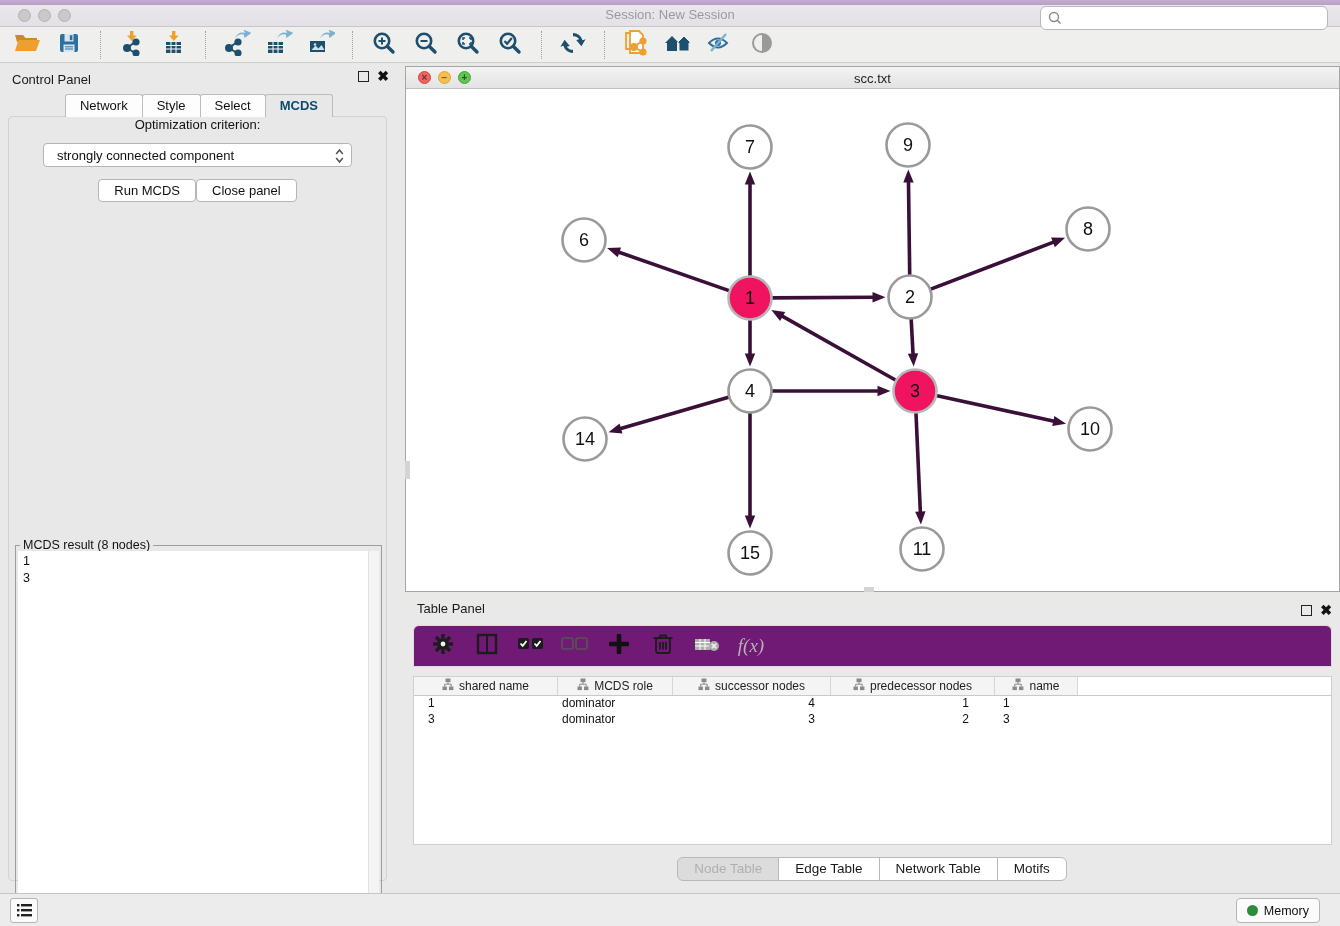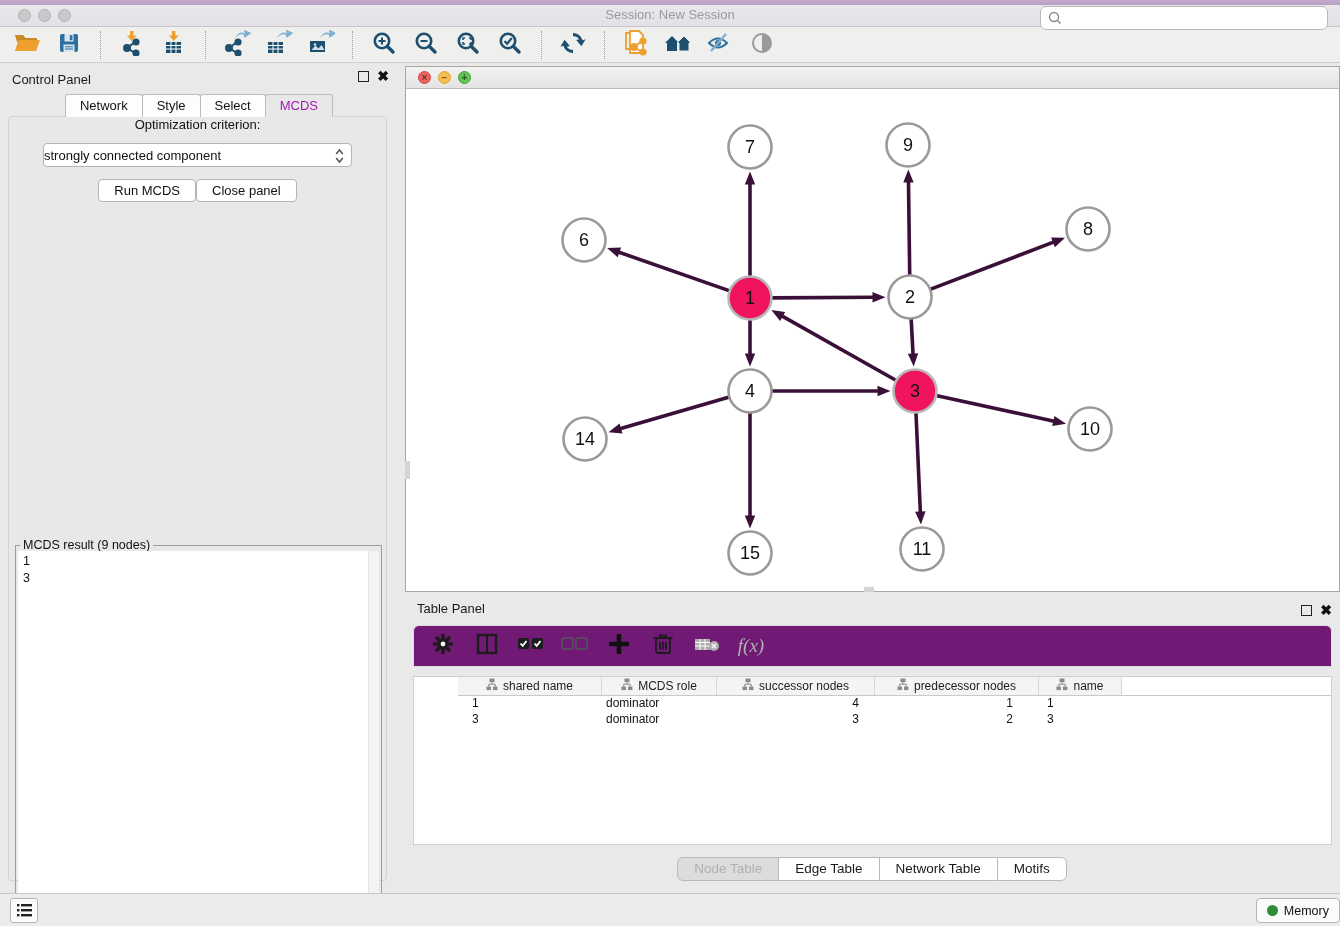--- a/index.html
+++ b/index.html
@@ -28,27 +28,27 @@
 
   
   #control-panel { position:absolute; left:0; top:63px; width:397px; height:827px; background:#e9e9e9; }
   #cp-header { position:absolute; left:12px; top:9px; font-size:13px; color:#1a1a1a; }
   .panel-btns { position:absolute; right:8px; top:8px; display:flex; gap:8px; align-items:center; }
   .float-btn { width:11px; height:11px; border:1.5px solid #222; display:inline-block; }
   .close-btn { font-size:14px; font-weight:bold; color:#111; line-height:11px; }
   #cp-tabs { position:absolute; left:0; top:31px; width:100%; display:flex; justify-content:center; }
   .cp-tab { font-size:13px; padding:3px 14px 4px; background:#fdfdfd; border:1px solid #bcbcbc;
     border-bottom:none; margin-right:-1px; color:#111; border-radius:3px 3px 0 0; position:relative; z-index:2; }
-  .cp-tab.sel { background:#e8e8e8; color:#a21caf; }
+  .cp-tab.sel { background:#e8e8e8; color:#0c4a6e;font-weight:bold; }
   #cp-content { position:absolute; left:8px; top:53px; width:379px; height:765px;
     background:#e8e8e8; border:1px solid #d2d2d2; border-radius:4px; }
   #opt-label { text-align:center; font-size:13px; color:#111; }
   #criterion-select { position:relative; margin:11px 34px 0; height:24px; background:#fff;
     border:1px solid #b5b5b5; border-radius:4px; font-size:13px; color:#111;
-    display:flex; align-items:center; }
+    display:flex; align-items:center; padding-left:13px; }
   #criterion-stepper { position:absolute; right:7px; top:4px; }
   #cp-buttons { display:flex; justify-content:center; gap:0; margin-top:12px; }
   .cp-btn { background:#fff; border:1px solid #b5b5b5; border-radius:4px; font-size:13px;
     color:#111; padding:3px 15px; font-family:"Liberation Sans",sans-serif; }
   #result-group { position:absolute; left:6px; top:428px; width:367px; height:385px;
     border:1px solid #9d9d9d; }
   #result-legend { position:absolute; left:4px; top:-8px; background:#e8e8e8; padding:0 3px;
     font-size:12.5px; color:#111; }
   #result-text { position:absolute; left:2px; top:5px; right:13px; bottom:2px; background:#fff;
     font-size:12.5px; color:#111; line-height:17px; padding:2px 0 0 5px; overflow:hidden; }
@@ -71,39 +71,39 @@
   #nw-hthumb { position:absolute; left:458px; bottom:-1px; width:10px; height:5px; background:#d4d4d4; }
 
   
   #table-panel { position:absolute; left:405px; top:597px; width:935px; height:293px; background:#e9e9e9; }
   #tp-header { position:absolute; left:12px; top:4px; font-size:13px; color:#1a1a1a; }
   #tp-toolbar { position:absolute; left:8px; top:28px; width:919px; height:42px;
     background:#701a75; border:1px solid #dcdcdc; border-radius:6px 6px 0 0;
     display:flex; align-items:center; padding-left:10px; gap:6px; }
   .tpt-btn { width:38px; height:32px; display:flex; align-items:center; justify-content:center; }
   #tp-table { position:absolute; left:8px; top:79px; width:919px; height:169px; background:#fff;
-    border:1px solid #cfcfcf; font-size:12px;padding-left:44px; }
+    border:1px solid #cfcfcf; font-size:12px; }
   #tp-thead { display:flex; height:19px; border-bottom:1px solid #c9c9c9; background:#fff; }
   .th-cell { background:#f4f4f4; border-right:1px solid #d6d6d6; display:flex; align-items:center;
     justify-content:center; gap:5px; color:#222; }
   .tr-row { display:flex; height:16px; }
   .td-cell { overflow:hidden; white-space:nowrap; color:#111; }
   #tp-tabs { position:absolute; left:0; bottom:9px; width:100%; display:flex; justify-content:center; }
   .tp-tab { font-size:13.5px; font-weight:500; padding:3px 16px 4px; background:#fff;
     border:1px solid #b9b9b9; margin-left:-1px; color:#1a1a1a; }
   .tp-tab:first-child { border-radius:6px 0 0 6px; }
   .tp-tab:last-child { border-radius:0 6px 6px 0; }
   .tp-tab.sel { background:#dcdcdc; color:#b0b0b0; }
 
   
   #statusbar { position:absolute; left:0; bottom:0; width:1340px; height:33px;
     background:#ececec; border-top:1px solid #c6c6c6; }
   #list-btn { position:absolute; left:10px; top:4px; width:28px; height:25px; background:#fbfbfb;
     border:1px solid #b5b5b5; border-radius:3px; display:flex; align-items:center; justify-content:center; }
-  #memory-btn { position:absolute; right:0; top:4px; height:25px; background:#fbfbfb;
+  #memory-btn { position:absolute; right:20px; top:4px; height:25px; background:#fbfbfb;
     border:1px solid #b5b5b5; border-radius:4px; display:flex; align-items:center; gap:6px;
     padding:0 10px; font-size:12.5px; color:#111; }
   #memory-dot { width:11px; height:11px; border-radius:50%; background:#2e8b3a; }
 </style>
 </head>
 <body>
 
 <div id="titlebar">
   <span class="traffic gray" style="left:18px"></span>
   <span class="traffic gray" style="left:38px"></span>
@@ -326,35 +326,36 @@
             <path d="M1.2 6 L4.5 2 L7.8 6" fill="none" stroke="#555" stroke-width="1.6"></path>
             <path d="M1.2 10 L4.5 14 L7.8 10" fill="none" stroke="#555" stroke-width="1.6"></path>
           </svg>
       </span>
     </div>
     <div id="cp-buttons">
       <button class="cp-btn">Run MCDS</button>
       <button class="cp-btn">Close panel</button>
     </div>
     <div id="result-group">
-      <span id="result-legend">MCDS result (9 nodes)</span>
+      <span id="result-legend">MCDS result (8 nodes)</span>
       <div id="result-text">
           <div>1</div>
           <div>3</div>
         </div>
       <div id="result-scroll"></div>
     </div>
   </div>
 </div>
 
 <div id="network-window">
   <div id="nw-titlebar">
     <span class="tl" id="tl-close">×</span>
     <span class="tl" id="tl-min">−</span>
     <span class="tl" id="tl-max">+</span>
+    <div id="nw-title">scc.txt</div>
   </div>
   <div id="graph-canvas">
     <svg id="graph-svg" width="933" height="502">
         <line x1="344" y1="187.5" x2="344" y2="93.5" stroke="#3a1038" stroke-width="3.6"></line>
         <polygon points="344,82.5 349.2,95.5 338.8,95.5" fill="#3a1038"></polygon>
         <line x1="323.70323584441155" y1="201.90835951190283" x2="211.51326174527398" y2="162.70945289895116" stroke="#3a1038" stroke-width="3.6"></line>
         <polygon points="201.12887078194964,159.08117171899445 215.11652029640337,158.46015556718996 211.68614536262615,168.27812520524205" fill="#3a1038"></polygon>
         <line x1="365.499580090427" y1="208.86562762443484" x2="468.5006933390624" y2="208.22187066663085" stroke="#3a1038" stroke-width="3.6"></line>
         <polygon points="479.50047850160644,208.15312200936495 466.533231765671,213.43426886297274 466.46823303516504,203.03447198202198" fill="#3a1038"></polygon>
         <line x1="344" y1="230.5" x2="344" y2="266.5" stroke="#3a1038" stroke-width="3.6"></line>

